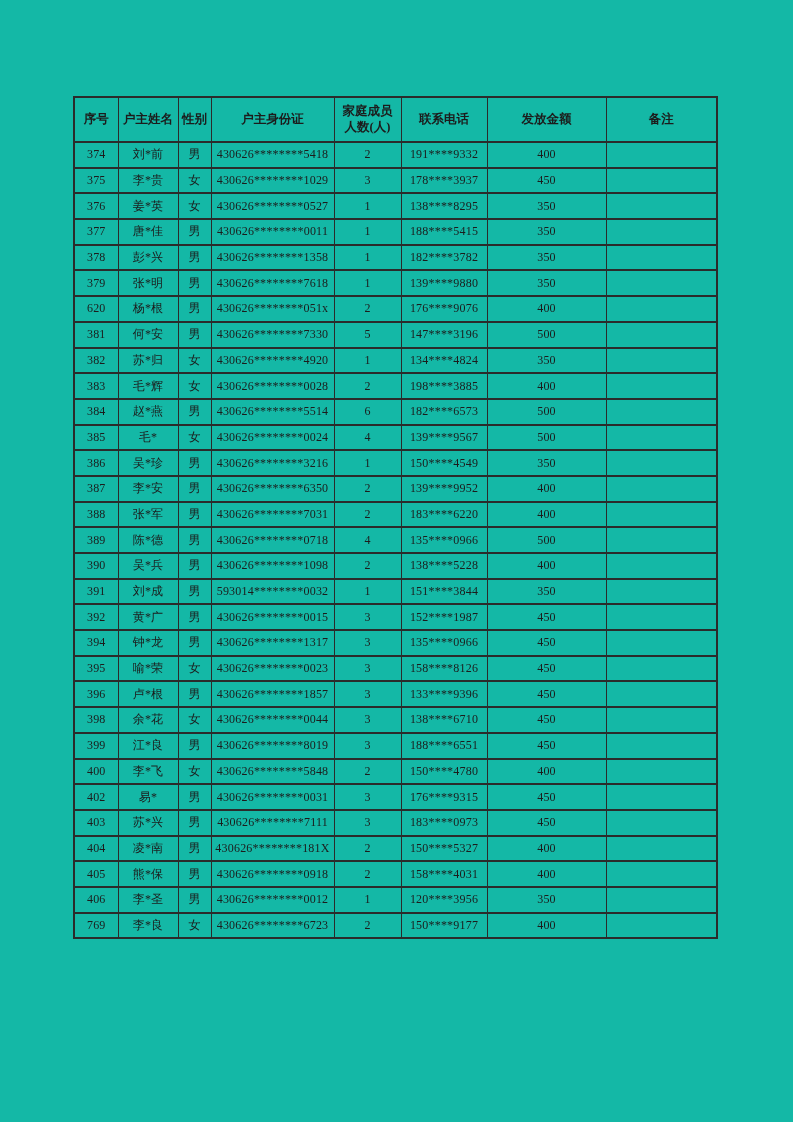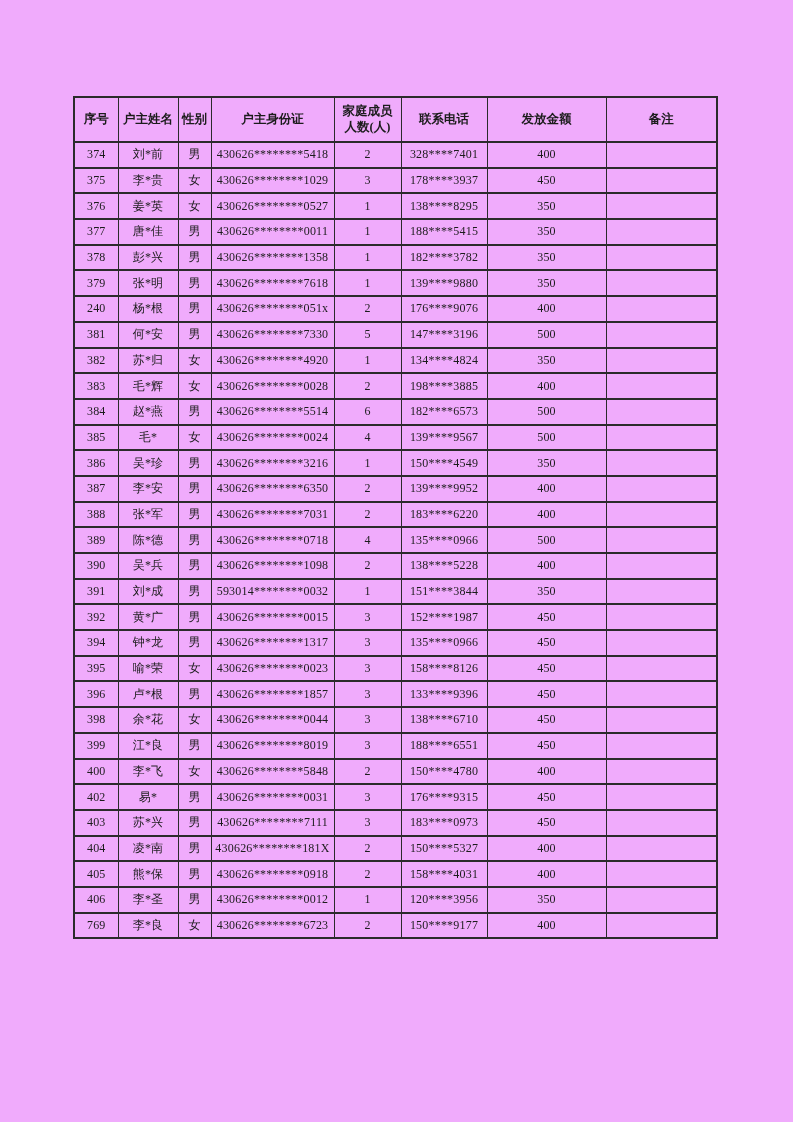--- a/index.html
+++ b/index.html
@@ -1,19 +1,19 @@
 <!DOCTYPE html>
 <html><head>
 <meta charset="utf-8">
 <style>
   html,body{margin:0;padding:0;background:#ffffff;}
   .page{
     position:relative;
     width:793px;height:1122px;
-    background:#f0abfc;
+    background:#14b8a6;
     font-family:"Liberation Serif","DejaVu Serif",serif;
     color:#1c1c1c;
     overflow:hidden;
   }
   table.doc-table{
     position:absolute;
     left:73px;top:96px;
     border-collapse:collapse;
     table-layout:fixed;
     border:2px solid #2b2b2b;
@@ -69,21 +69,21 @@
           <th>备注</th>
         </tr>
     </thead>
     <tbody>
         <tr>
           <td>374</td>
           <td>刘*前</td>
           <td>男</td>
           <td>430626********5418</td>
           <td>2</td>
-          <td>328****7401</td>
+          <td>191****9332</td>
           <td>400</td>
           <td></td>
         </tr>
         <tr>
           <td>375</td>
           <td>李*贵</td>
           <td>女</td>
           <td>430626********1029</td>
           <td>3</td>
           <td>178****3937</td>
@@ -124,21 +124,21 @@
           <td>379</td>
           <td>张*明</td>
           <td>男</td>
           <td>430626********7618</td>
           <td>1</td>
           <td>139****9880</td>
           <td>350</td>
           <td></td>
         </tr>
         <tr>
-          <td>240</td>
+          <td>620</td>
           <td>杨*根</td>
           <td>男</td>
           <td>430626********051x</td>
           <td>2</td>
           <td>176****9076</td>
           <td>400</td>
           <td></td>
         </tr>
         <tr>
           <td>381</td>

